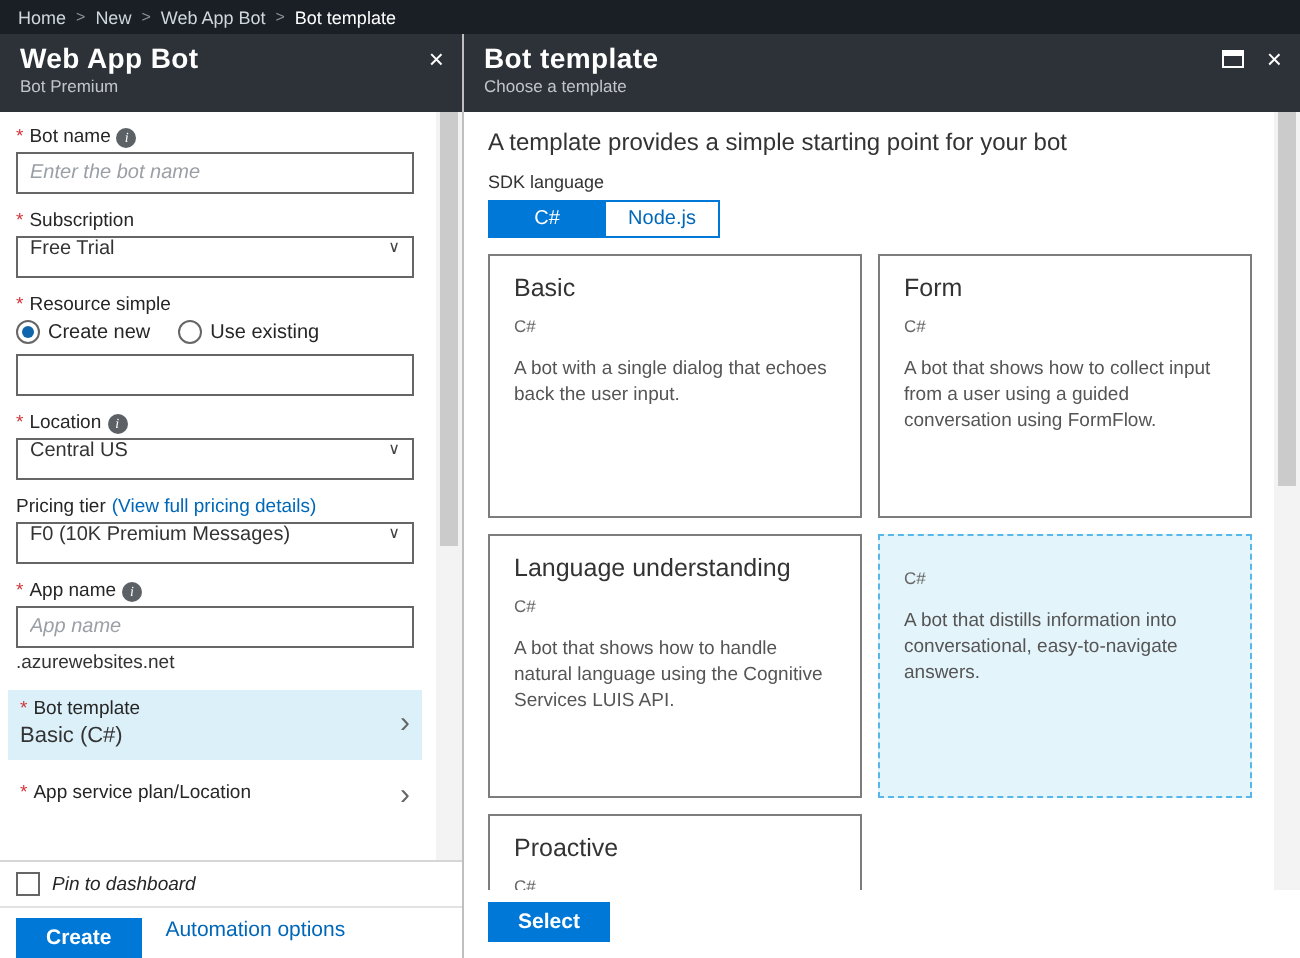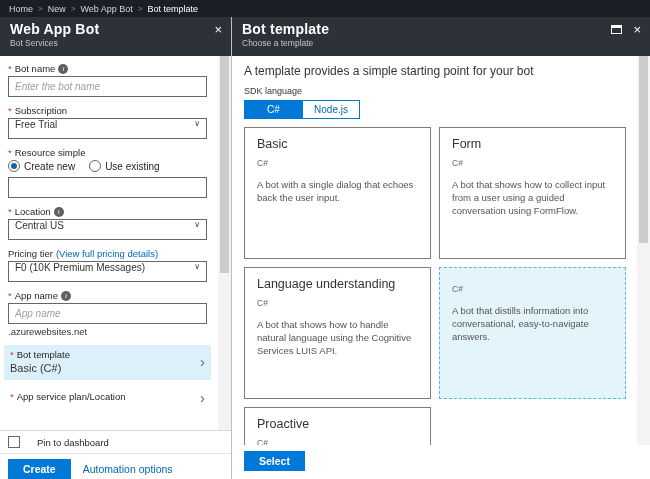--- a/index.html
+++ b/index.html
@@ -40,24 +40,24 @@
   .rb.on::after { content:""; position:absolute; inset:2px; background:#0f66ad; border-radius:50%; }
   .link-inline { color:#0067b8; cursor:pointer; }
   .suffix { font-size:9.5px; color:#333; text-align:left; margin-top:2px; }
   .picker { display:flex; align-items:center; justify-content:space-between; padding:4px 6px 6px 6px; margin:0 -4px 6px -4px; cursor:pointer; }
   .picker.hl { background:#dcf0f9; }
   .picker .label { margin-bottom:2px; }
   .picker-value { font-size:11px; color:#333; }
   .chev-r { font-size:15px; color:#666; line-height:1; }
 
   .left-footer { flex:none; height:49px; border-top:1px solid #d6d6d6; padding:5px 8px 0; background:#fff; }
-  .pin-row { display:flex; align-items:center; gap:17px; font-size:9.5px; color:#262626; cursor:pointer; }
+  .pin-row { display:flex; align-items:center; gap:6px; font-size:9.5px; color:#262626; cursor:pointer;font-style:italic; }
   .cb { width:12px; height:12px; border:1px solid #666; background:#fff; flex:none; }
   .footer-sep { height:1px; background:#e2e2e2; margin:5px -8px 0; }
-  .btn-row { display:flex; align-items:center; gap:12px; margin-top:5px; }
+  .btn-row { display:flex; align-items:flex-start; gap:12px; margin-top:5px; }
   .btn-primary { background:#0078d7; color:#fff; border:none; font-size:10.5px; font-weight:700; font-family:inherit; padding:4px 15px; cursor:pointer; }
   .link { color:#0067b8; font-size:10.5px; cursor:pointer; text-decoration:none; }
 
   
   .right-blade { flex:1; display:flex; flex-direction:column; position:relative; background:#fff; }
   .right-body { flex:1; padding:6px 22px 0 12px; overflow:hidden; }
   .desc { font-size:12px; color:#333; margin:2px 0 8px; }
   .sdk-label { font-size:9px; color:#333; margin-bottom:3px; }
   .sdk-toggle { display:inline-flex; border:1px solid #0078d7; margin-bottom:8px; }
   .sdk-btn { font-size:10px; font-family:inherit; padding:3px 0; width:57px; background:#fff; color:#0067b8; border:none; cursor:pointer; }
@@ -90,21 +90,21 @@
     <span class="crumb">Web App Bot</span>
     <span class="sep">&gt;</span>
     <span class="crumb current">Bot template</span>
   </div>
 
   <div class="main">
 
     <div class="left-blade">
       <div class="blade-header">
         <div class="blade-title">Web App Bot</div>
-        <div class="blade-sub">Bot Services</div>
+        <div class="blade-sub">Bot Premium</div>
         <div class="hdr-icons">
           <span class="x-icon">×</span>
         </div>
       </div>
 
       <div class="left-body">
 
         <div class="field">
           <div class="label">
             <span class="req">*</span>

